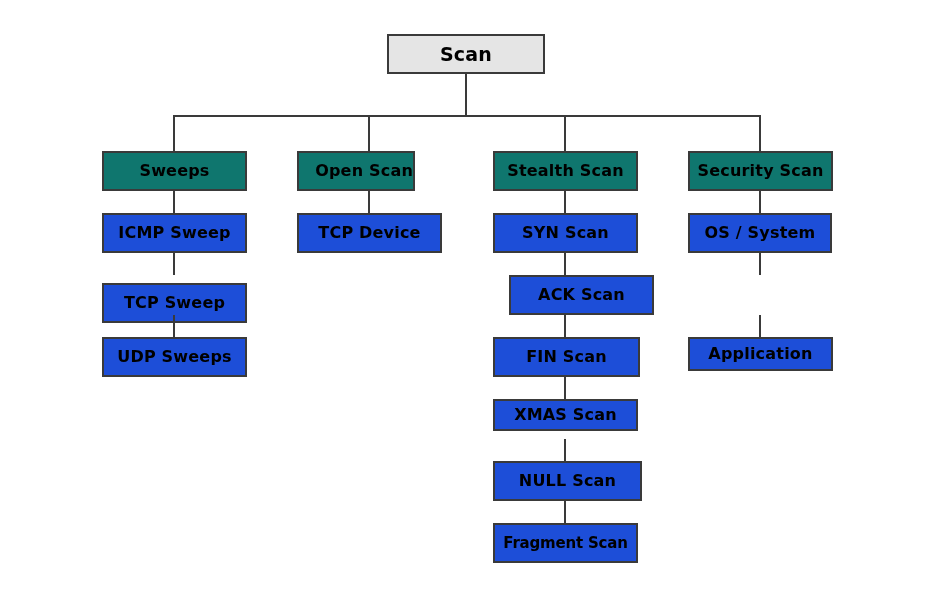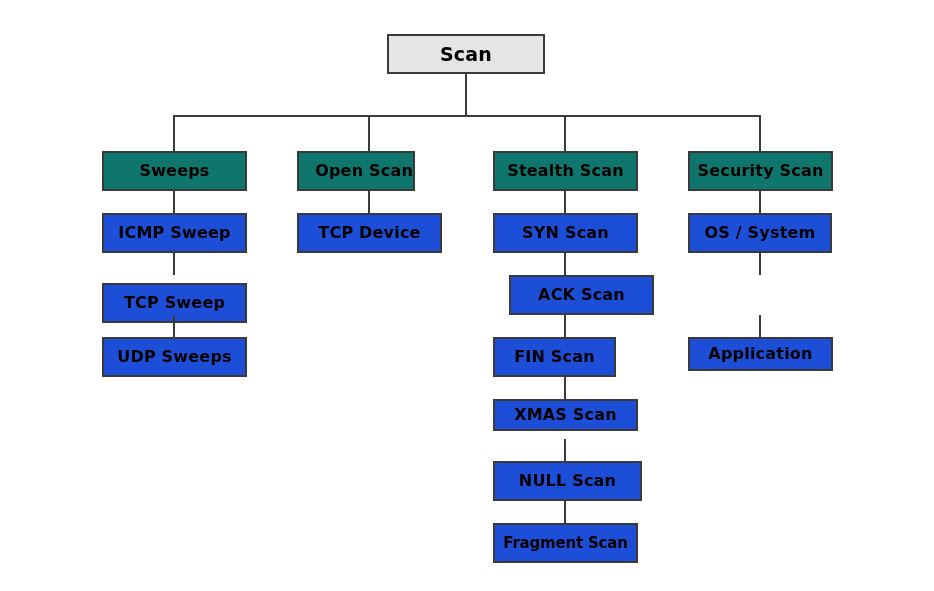--- a/index.html
+++ b/index.html
@@ -112,21 +112,21 @@
   </div>
   <div class="connector v" style="left:564px; top:191px; height:22px;"></div>
   <div class="node node-leaf" style="left:493px; top:213px; width:145px; height:40px;">
     <span>SYN Scan</span>
   </div>
   <div class="connector v" style="left:564px; top:253px; height:22px;"></div>
   <div class="node node-leaf" style="left:493px; top:275px; width:145px; height:40px;margin-left:16px;">
     <span>ACK Scan</span>
   </div>
   <div class="connector v" style="left:564px; top:315px; height:22px;"></div>
-  <div class="node node-leaf" style="left:493px; top:337px; width:123px; height:40px;">
+  <div class="node node-leaf" style="left:493px; top:337px; width:147px; height:40px;">
     <span>FIN Scan</span>
   </div>
   <div class="connector v" style="left:564px; top:377px; height:22px;"></div>
   <div class="node node-leaf" style="left:493px; top:399px; width:145px; height:32px;">
     <span>XMAS Scan</span>
   </div>
   <div class="connector v" style="left:564px; top:439px; height:22px;"></div>
   <div class="node node-leaf" style="left:493px; top:461px; width:149px; height:40px;">
     <span>NULL Scan</span>
   </div>

